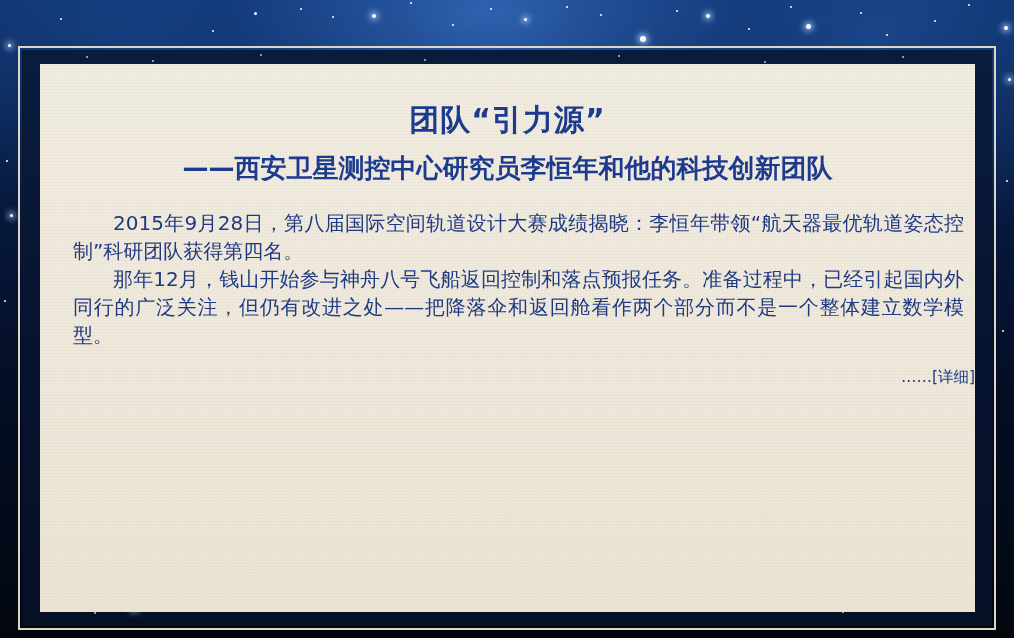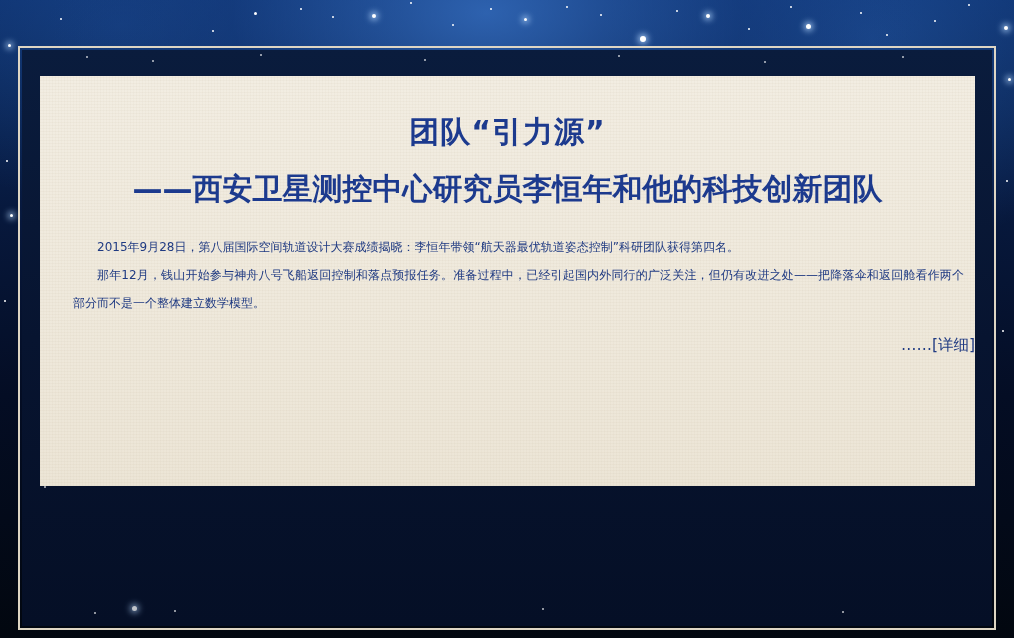--- a/index.html
+++ b/index.html
@@ -37,45 +37,45 @@
     position:absolute;
     left:22px;top:50px;right:22px;bottom:12px;
     background:linear-gradient(180deg,#0a1c3d 0%,#071430 50%,#050f26 100%);
     box-sizing:border-box;
   }
   .frame-dark .stars i{opacity:.75;}
 
   
   .paper{
     position:absolute;
-    left:40px;top:76px;width:935px;height:410px;
+    left:40px;top:64px;width:935px;height:548px;
     background:
       repeating-linear-gradient(0deg, rgba(168,150,118,.055) 0 1px, rgba(255,255,255,0) 1px 3px),
       repeating-linear-gradient(90deg, rgba(168,150,118,.045) 0 1px, rgba(255,255,255,0) 1px 3px),
       linear-gradient(180deg,#f2ede2 0%,#efe9dc 55%,#ece5d6 100%);
     box-sizing:border-box;
     padding:0;
   }
 
   
   .title-wrap{text-align:center;padding-top:36px;}
   .title-main{
     font-size:30px;font-weight:bold;color:#1c3a8e;
     letter-spacing:1px;line-height:1.32;
   }
   .title-sub{
-    font-size:30px;font-weight:bold;color:#1c3a8e;
-    letter-spacing:0px;line-height:1.34;margin-top:17px;
+    font-size:26px;font-weight:bold;color:#1c3a8e;
+    letter-spacing:0px;line-height:1.34;margin-top:11px;
   }
 
   
   .body-wrap{
     margin:24px 11px 0 33px;
     color:#1f3a82;
-    font-size:12px;
+    font-size:20px;
     line-height:28px;
   }
   .body-wrap p{
     margin:0;
     text-indent:2em;
     text-align:justify;
     text-justify:inter-ideograph;
   }
   .more{
     margin-top:14px;

